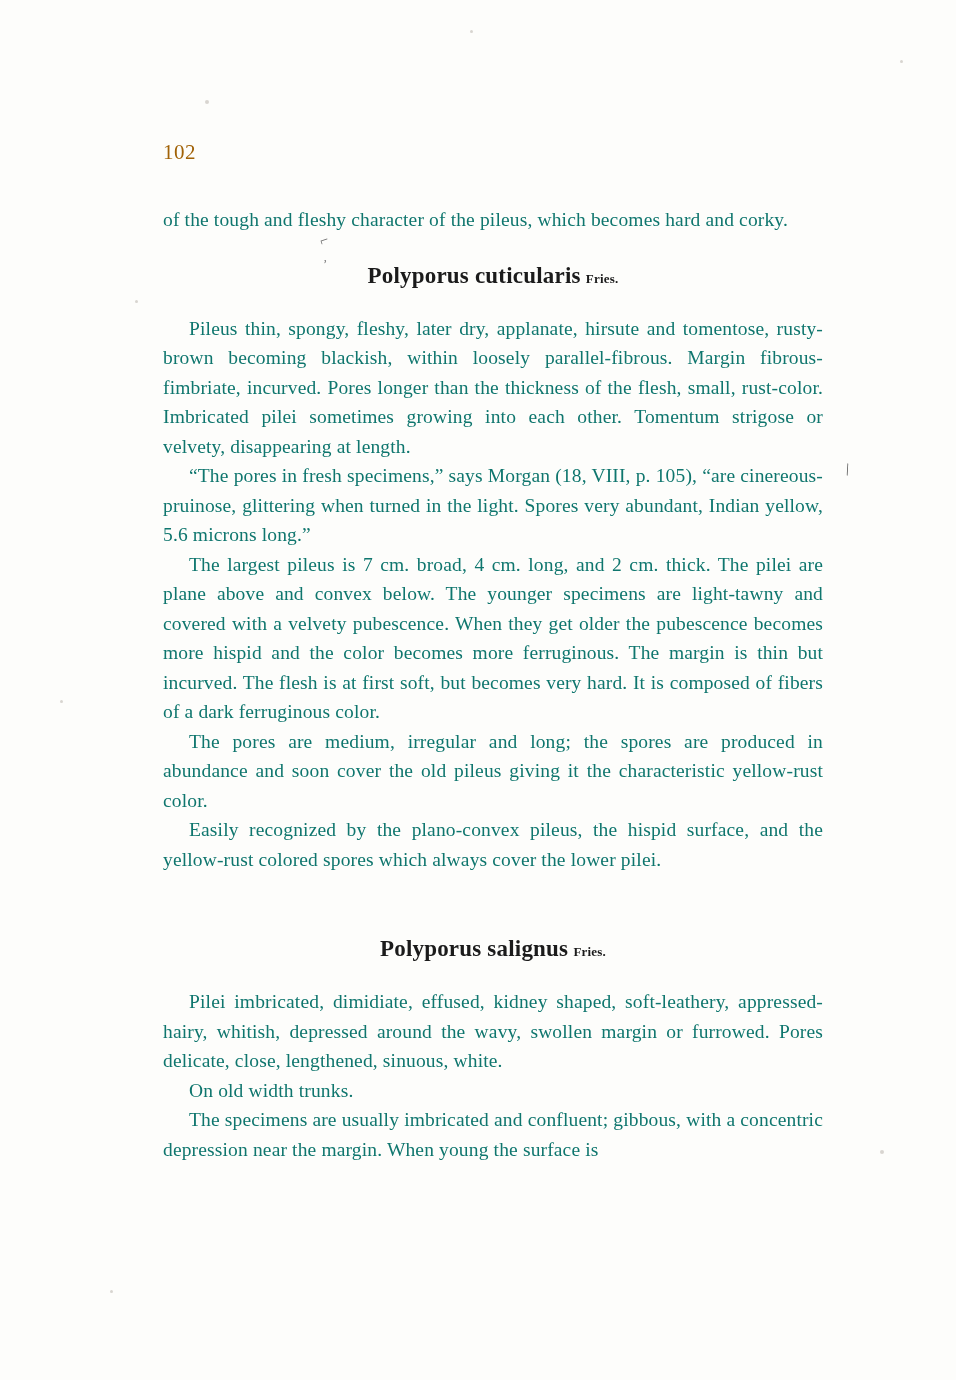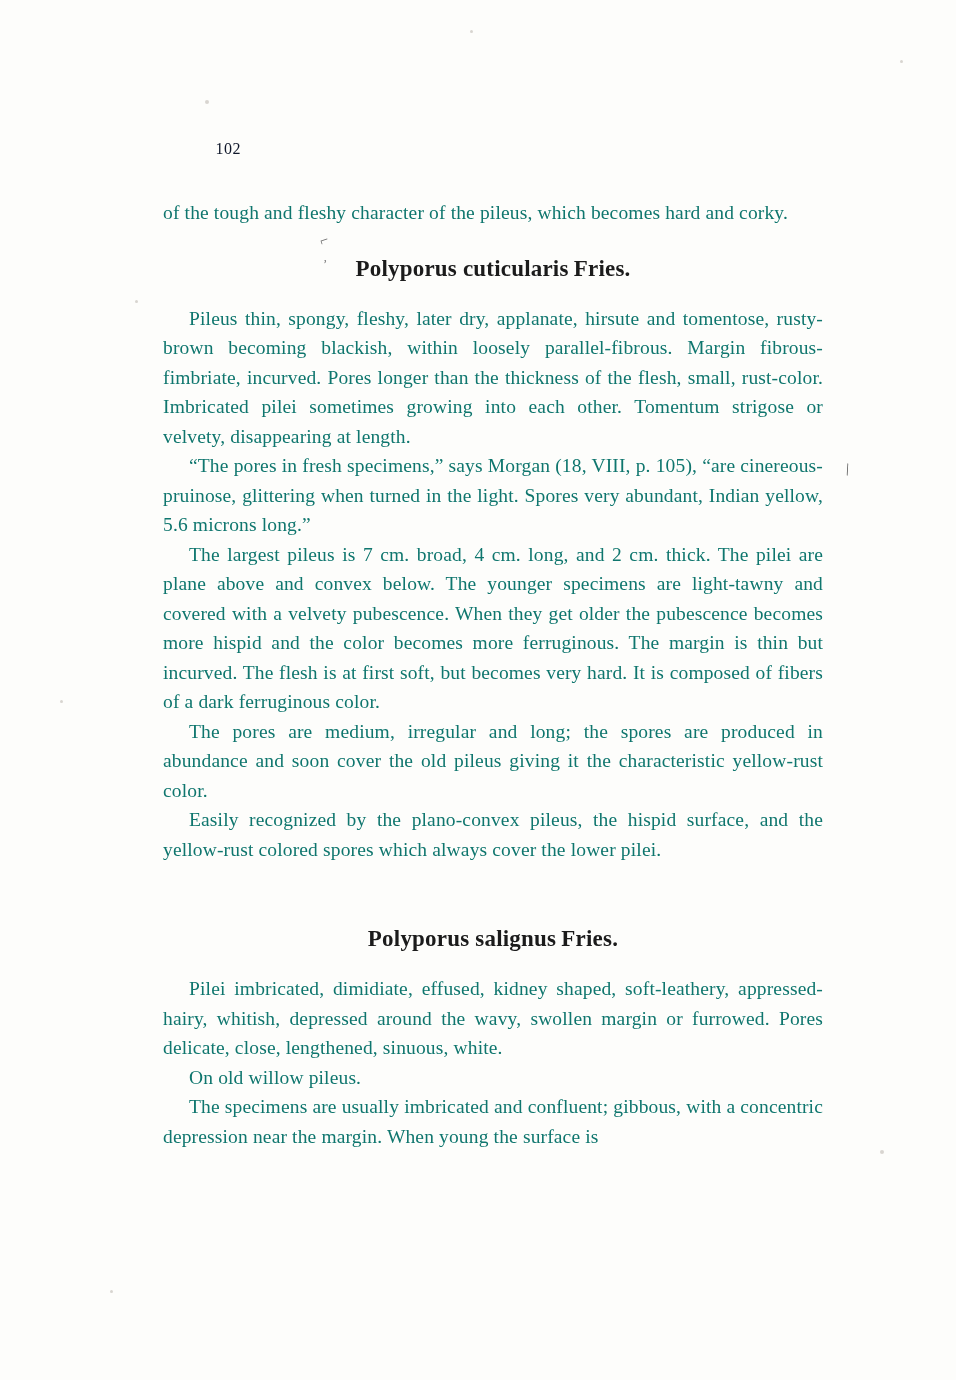--- a/index.html
+++ b/index.html
@@ -34,25 +34,24 @@
     left: 163px;
     top: 140px;
     width: 660px;
   }
   .running-head {
     display: flex;
     align-items: baseline;
     margin-bottom: 40px;
   }
   .folio {
-    font-size: 16px;
+    font-size: 21px;
     letter-spacing: .5px;
     width: 78px;
-    color: #0f172a;
-    text-align: right;
+    color: #a16207;
   }
   .head-title {
     font-style: italic;
     font-size: 19px;
     letter-spacing: .9px;
     color: #1c1c1c;
     white-space: nowrap;
   }
   p {
     margin: 0;
@@ -73,21 +72,21 @@
   }
   .species-head .sp-name {
     font-family: Liberation Serif, serif;
     font-weight: bold;
     font-size: 23px;
     letter-spacing: .2px;
   }
   .species-head .sp-auth {
     font-family: "Liberation Serif", serif;
     font-weight: bold;
-    font-size: 23px;
+    font-size: 13px;
   }
   .gap-big { height: 34px; }
   .mark-tick {
     position: absolute;
     left: 320px;
     top: 232px;
     font-size: 15px;
     color: #6b6b6b;
     transform: rotate(-18deg);
   }
@@ -144,17 +143,17 @@
     <p class="indent">Easily recognized by the plano-convex pileus, the hispid surface, and the yellow-rust colored spores which always cover the lower pilei.</p>
 
     <div class="gap-big"></div>
 
     <div class="species-head">
       <span class="sp-name">Polyporus salignus</span>
       <span class="sp-auth">Fries.</span>
     </div>
 
     <p class="indent">Pilei imbricated, dimidiate, effused, kidney shaped, soft-leathery, appressed-hairy, whitish, depressed around the wavy, swollen margin or furrowed.  Pores delicate, close, lengthened, sinuous, white.</p>
-    <p class="indent">On old willow pileus.</p>
+    <p class="indent">On old width trunks.</p>
     <p class="indent">The specimens are usually imbricated and confluent; gibbous, with a concentric depression near the margin.  When young the surface is</p>
 
   </div>
 </div>
 
 </body></html>

